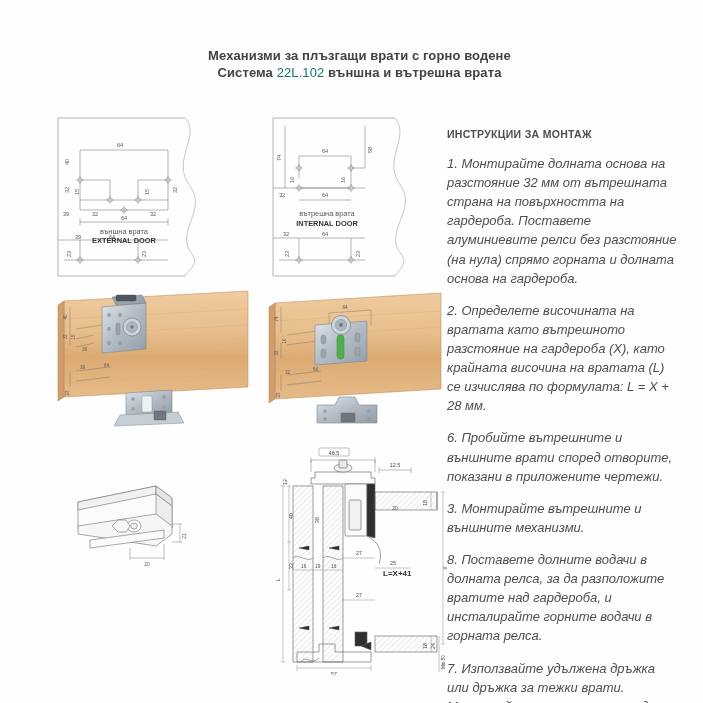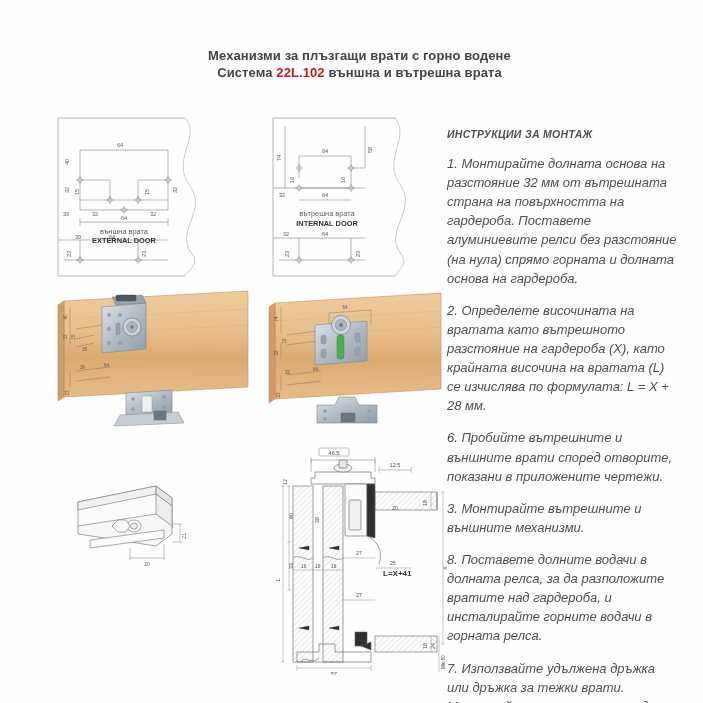--- a/index.html
+++ b/index.html
@@ -33,41 +33,40 @@
   }
   .title-line {
     font-size: 13px;
     font-weight: 600;
     color: #3f4448;
     letter-spacing: 0.1px;
     white-space: nowrap;
     padding-left: 16px;
   }
   .code-accent {
-    color: #b91c1c;
-    font-weight: 700;
+    color: #0f766e;
+    font-weight: 400;
   }
 
   
   .panel {
     position: absolute;
   }
   .drawing-svg {
     display: block;
   }
 
   
   #instructions {
     position: absolute;
     left: 447px;
     top: 128px;
     width: 232px;
   }
   #instructions .instr-heading {
-    font-style: italic;
     font-size: 10.5px;
     font-weight: 600;
     color: #4a4f53;
     letter-spacing: 0.3px;
     margin-bottom: 14px;
   }
   #instructions .instr-item {
     font-style: italic;
     font-size: 13px;
     line-height: 1.47;

